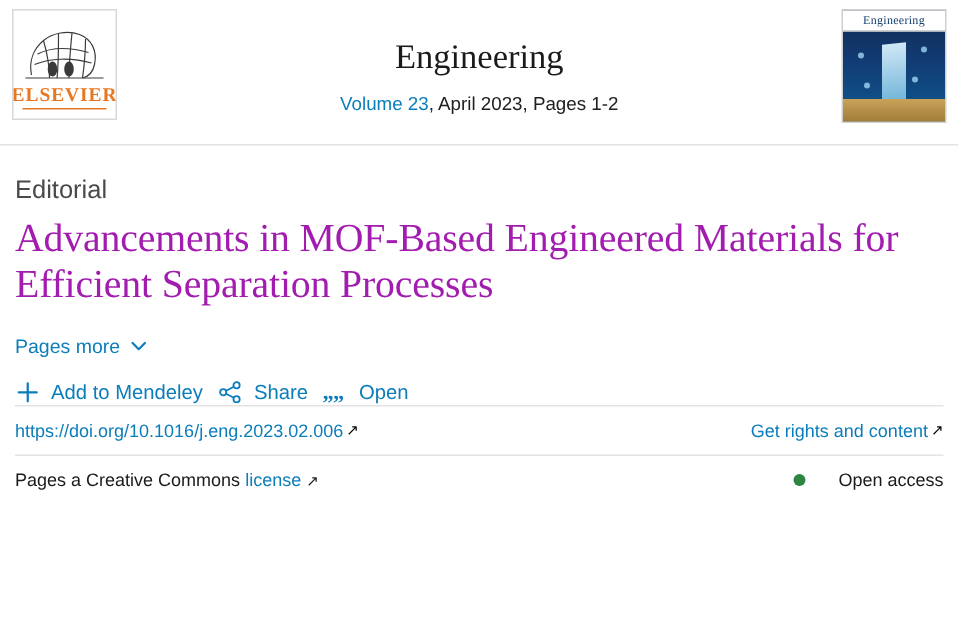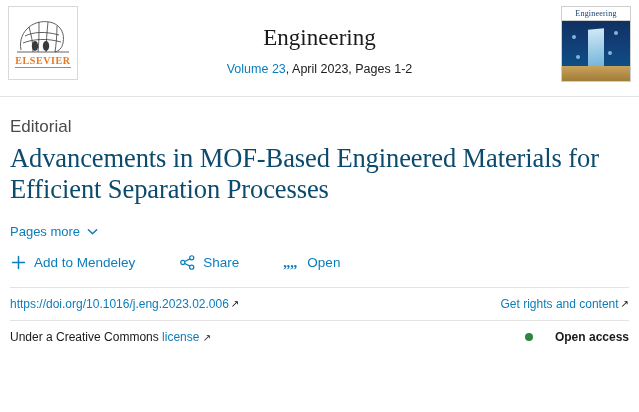--- a/index.html
+++ b/index.html
@@ -25,21 +25,21 @@
     width: 70px; height: 74px;
     border: 1px solid #d8d8d8;
     background: #fff;
     display: flex; flex-direction: column;
     align-items: center; justify-content: flex-start;
     overflow: hidden;
   }
   .elsevier-tree { margin-top: 3px; }
   .elsevier-word {
     font-family: "Liberation Serif", serif;
-    font-size: 10px;
+    font-size: 13px;
     letter-spacing: 0.6px;
     color: #e87722;
     font-weight: bold;
     margin-top: 1px;
   }
   .elsevier-rule {
     width: 56px; height: 1px; background: #e87722; margin-top: 1px;
   }
 
   .journal-block {
@@ -110,21 +110,21 @@
   .kicker {
     font-size: 17px;
     color: #4a4a4a;
     margin: 8px 0 6px 0;
   }
   .title {
     font-family: "Liberation Serif", serif;
     font-size: 26.5px;
     line-height: 1.18;
     font-weight: normal;
-    color: #0c4a6e;
+    color: #a21caf;
     margin: 0 0 16px 0;
     letter-spacing: -0.1px;
   }
   .authors {
     font-size: 13px;
     color: #111;
     margin: 0 0 18px 0;
   }
   .author-name {
     border-bottom: 1px solid #9a9a9a;
@@ -133,22 +133,21 @@
   .aff { font-size: 9.5px; vertical-align: super; color: #111; }
 
   .show-more {
     display: inline-flex; align-items: center; gap: 7px;
     color: #0c7dbb; font-size: 13px; margin-bottom: 16px;
     cursor: pointer;
   }
   .chev { display:inline-block; width:11px; height:11px; }
 
   .actions {
-    display: flex; align-items: center; gap: 44px;
-    margin-bottom: 16px;
+    display: flex; align-items: center; gap: 10px;
   }
   .action {
     display: inline-flex; align-items: center; gap: 8px;
     font-size: 13.5px; color: #0c7dbb; cursor: pointer;
   }
   .action .glyph { display:inline-flex; align-items:center; justify-content:center; width:16px; height:16px; }
 
   .links-row {
     border-top: 1px solid #e3e3e3;
     padding-top: 9px;
@@ -160,21 +159,21 @@
   .ext { font-size: 10px; }
 
   .license-row {
     border-top: 1px solid #e3e3e3;
     margin-top: 9px;
     padding-top: 9px;
     display: flex; align-items: center; justify-content: space-between;
     font-size: 12px; color: #1a1a1a;
   }
   .license-row .lic-link { color: #0c7dbb; text-decoration: none; }
-  .openaccess { display:inline-flex; align-items:center; gap:22px; color:#1a1a1a;font-weight:bold; }
+  .openaccess { display:inline-flex; align-items:center; gap:22px; color:#1a1a1a; }
   .oa-dot { width:8px; height:8px; border-radius:50%; background:#2e8540; display:inline-block; }
 </style>
 </head>
 <body>
 
 <div class="page">
 
   <div class="header">
 
     <div class="elsevier-logo">
@@ -276,21 +275,21 @@
         <span class="ext">↗</span>
       </span>
       <span class="doi">
         <a href="#">Get rights and content</a>
         <span class="ext">↗</span>
       </span>
     </div>
 
     <div class="license-row">
       <span>
-        <span>Under a Creative Commons</span>
+        <span>Pages a Creative Commons</span>
         <a class="lic-link" href="#">license</a>
         <span class="ext">↗</span>
       </span>
       <span class="openaccess">
         <span class="oa-dot"></span>
         <span>Open access</span>
       </span>
     </div>
 
   </div>

